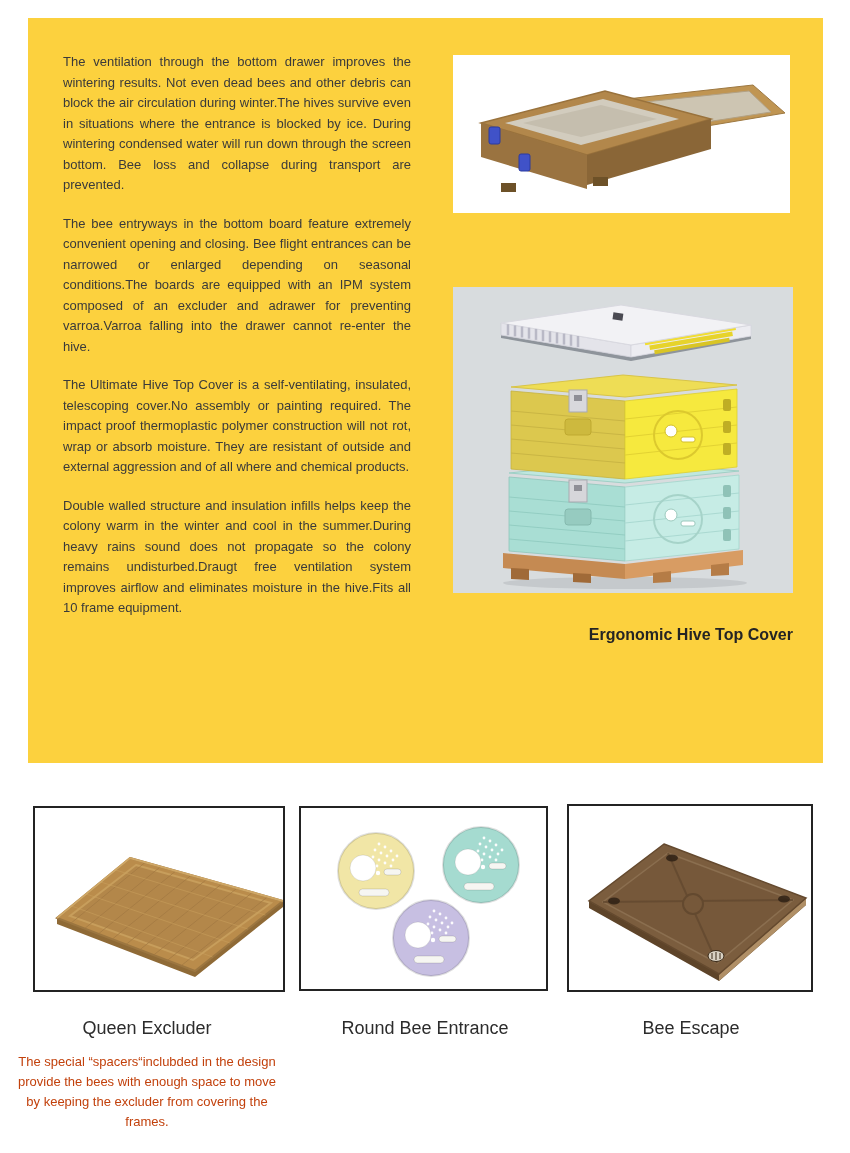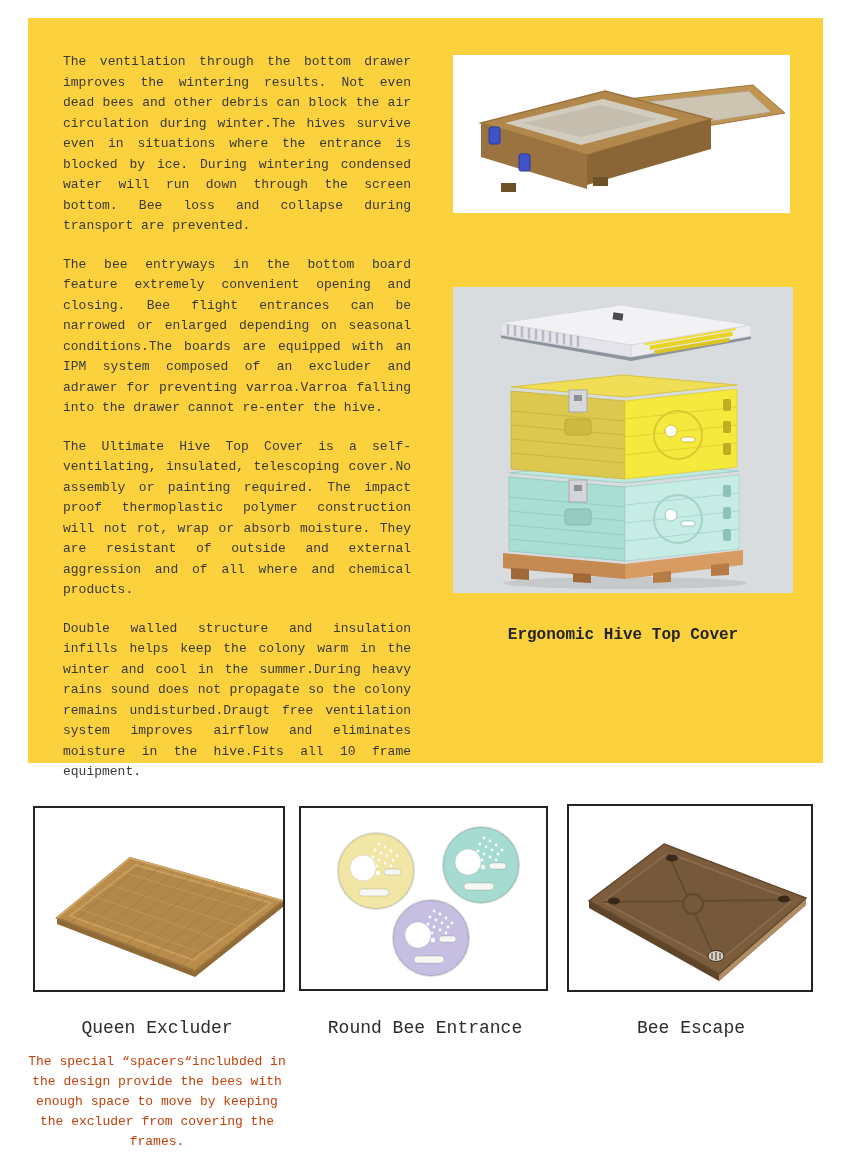--- a/index.html
+++ b/index.html
@@ -1,18 +1,18 @@
 <!DOCTYPE html>
 <html><head>
 <meta charset="utf-8">
 <style>
   html,body { margin:0; padding:0; background:#ffffff; }
   .page {
     position:relative; width:850px; height:1153px; background:#ffffff;
-    font-family:Liberation Mono, monospace; overflow:hidden;
+    font-family:Liberation Sans, sans-serif; overflow:hidden;
   }
   .yellow-hero {
     position:absolute; left:28px; top:18px; width:795px; height:745px;
     background:#fcd13e;
   }
   .intro-col {
     position:absolute; left:35px; top:34px; width:348px;
     font-size:13px; line-height:20.5px; color:#3a3a3a;
     text-align:justify;
   }
@@ -20,32 +20,32 @@
   .panel-board {
     position:absolute; left:425px; top:37px; width:337px; height:158px;
     background:#ffffff;
   }
   .panel-hive {
     position:absolute; left:425px; top:269px; width:340px; height:306px;
     background:#d8dcde;
   }
   .hero-caption {
     position:absolute; left:425px; top:608px; width:340px;
-    text-align:center; font-weight:bold; font-size:16px; color:#242424;
+    text-align:right; font-weight:bold; font-size:16px; color:#242424;
   }
   .card {
     position:absolute; background:#ffffff; border:2px solid #232323;
     box-sizing:border-box;
   }
   .card svg { display:block; width:100%; height:100%; }
   .card1 { left:33px;  top:806px; width:252px; height:186px; }
   .card2 { left:299px; top:806px; width:249px; height:185px; }
   .card3 { left:567px; top:804px; width:246px; height:188px; }
   .caption-block { position:absolute; text-align:center; }
-  .cap1 { left:20px;  top:1016px; width:274px; }
+  .cap1 { left:10px;  top:1016px; width:274px; }
   .cap2 { left:288px; top:1016px; width:274px; }
   .cap3 { left:556px; top:1016px; width:270px; }
   .prod-title { font-size:18px; line-height:24px; color:#2c2c2c; font-weight:normal; }
   .prod-desc  { margin-top:12px; padding:0 8px; font-size:13px; line-height:20px; color:#c2410c;text-align:center; }
   svg { display:block; }
 </style>
 </head>
 <body>
 
 <div class="page">

